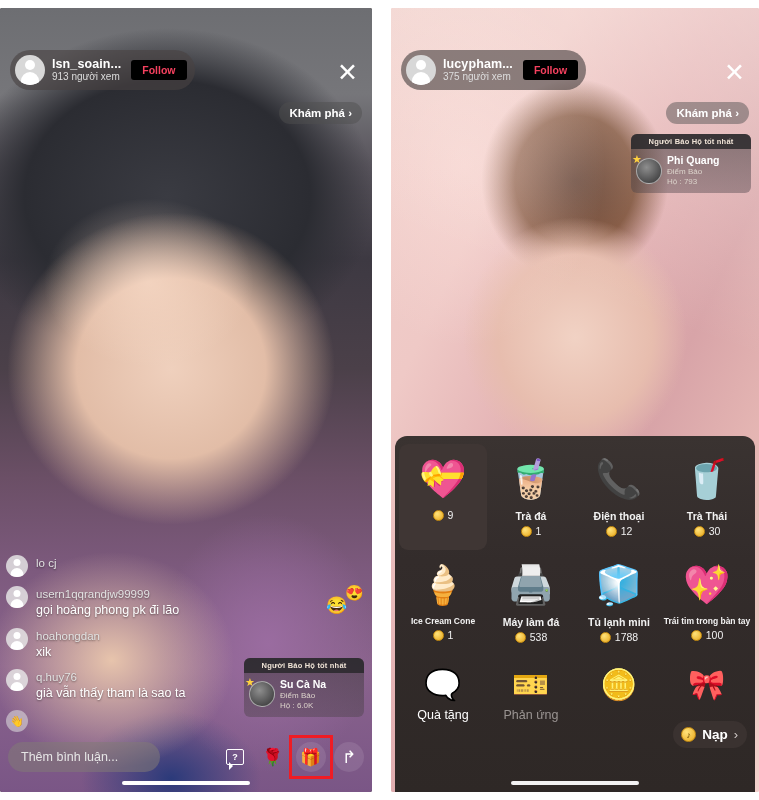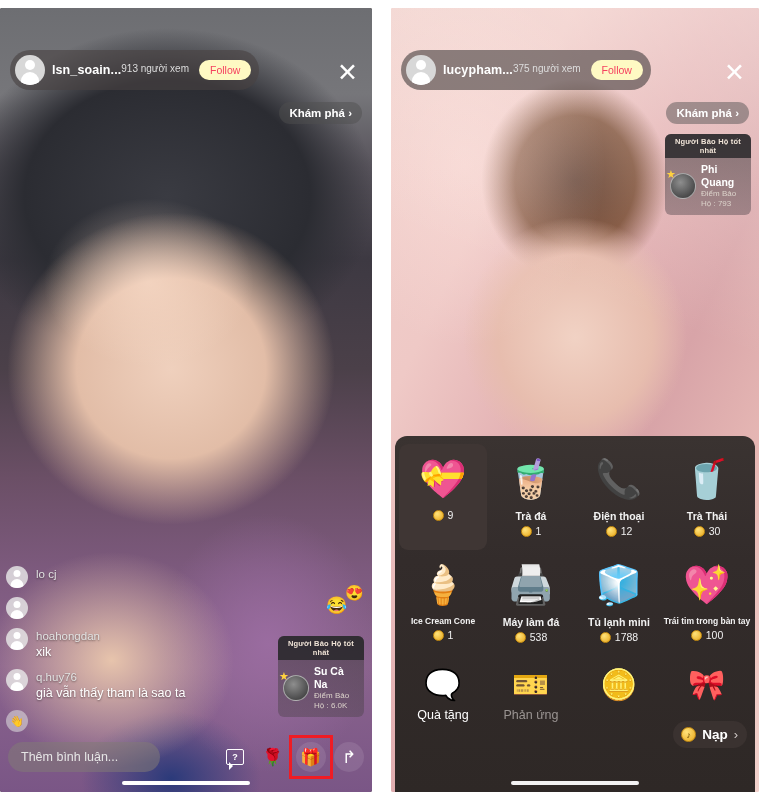--- a/index.html
+++ b/index.html
@@ -39,32 +39,32 @@
       linear-gradient(200deg, rgba(255,245,240,.45) 0%, rgba(255,245,240,0) 38%),
       radial-gradient(200px 260px at 20% 20%, rgba(255,230,225,.5), rgba(255,230,225,0) 70%);
   }
 
   
   .host-pill{position:absolute;display:flex;align-items:center;gap:7px;
     background:rgba(72,66,66,.62);border-radius:26px;padding:5px 8px 5px 5px;}
   .avatar{width:30px;height:30px;border-radius:50%;background:#d8d8d8;position:relative;flex:none;overflow:hidden;}
   .avatar:before{content:"";position:absolute;left:50%;top:5px;width:10px;height:10px;border-radius:50%;background:#fff;transform:translateX(-50%);}
   .avatar:after{content:"";position:absolute;left:50%;top:17px;width:18px;height:13px;border-radius:9px 9px 0 0;background:#fff;transform:translateX(-50%);}
-  .host-meta{display:flex;flex-direction:row;line-height:1.12;}
+  .host-meta{display:flex;flex-direction:column;line-height:1.12;}
   .host-name{color:#fff;font-size:12.5px;font-weight:bold;letter-spacing:.1px;}
   .host-views{color:#ddd;font-size:10px;}
-  .follow-btn{background:#fef9c3;color:#f5415f;font-size:10.5px;font-weight:normal;
-    border-radius:10px;padding:4px 11px;margin-left:3px;white-space:nowrap;}
+  .follow-btn{background:#000000;color:#f5415f;font-size:10.5px;font-weight:bold;
+    border-radius:3px;padding:4px 11px;margin-left:3px;white-space:nowrap;}
 
   .close-x{position:absolute;color:#fff;font-size:25px;line-height:1;font-weight:300;cursor:pointer;}
   .explore{position:absolute;background:rgba(80,80,80,.48);color:#fff;border-radius:14px;
     font-size:11.5px;font-weight:bold;padding:5px 10px;white-space:nowrap;}
 
   
-  .supporter{position:absolute;width:86px;border-radius:6px;overflow:hidden;
+  .supporter{position:absolute;width:120px;border-radius:6px;overflow:hidden;
     background:linear-gradient(180deg, rgba(60,55,58,.55), rgba(75,66,72,.42));margin-left:39px;}
   .sup-title{background:rgba(38,38,40,.8);color:#efe3d6;font-size:7.5px;font-weight:bold;
     letter-spacing:.2px;padding:3px 5px;text-align:center;}
   .sup-body{display:flex;align-items:center;gap:5px;padding:5px 5px 6px 5px;}
   .sup-av{width:24px;height:24px;border-radius:50%;flex:none;position:relative;
     background:radial-gradient(circle at 40% 35%,#8e8e8e,#2f2f30);border:1px solid rgba(255,255,255,.5);}
   .sup-av .crown{position:absolute;left:-5px;top:-5px;color:#ffd23f;font-size:11px;line-height:1;}
   .sup-txt{line-height:1.25;}
   .sup-name{color:#fff;font-size:10.5px;font-weight:bold;}
   .sup-sub{color:#dcd3cb;font-size:8px;}
@@ -167,20 +167,24 @@
 
     <div class="comments">
       <div class="cmt">
         <div class="cmt-av"></div>
         <div class="cmt-body">
           <span class="cmt-user">lo cj</span>
         </div>
       </div>
       <div class="cmt">
         <div class="cmt-av"></div>
+        <div class="cmt-body">
+          <span class="cmt-user">usern1qqrandjw99999</span>
+          <span class="cmt-text">gọi hoàng phong pk đi lão</span>
+        </div>
       </div>
       <div class="cmt">
         <div class="cmt-av"></div>
         <div class="cmt-body">
           <span class="cmt-user">hoahongdan</span>
           <span class="cmt-text">xik</span>
         </div>
       </div>
       <div class="cmt">
         <div class="cmt-av"></div>

